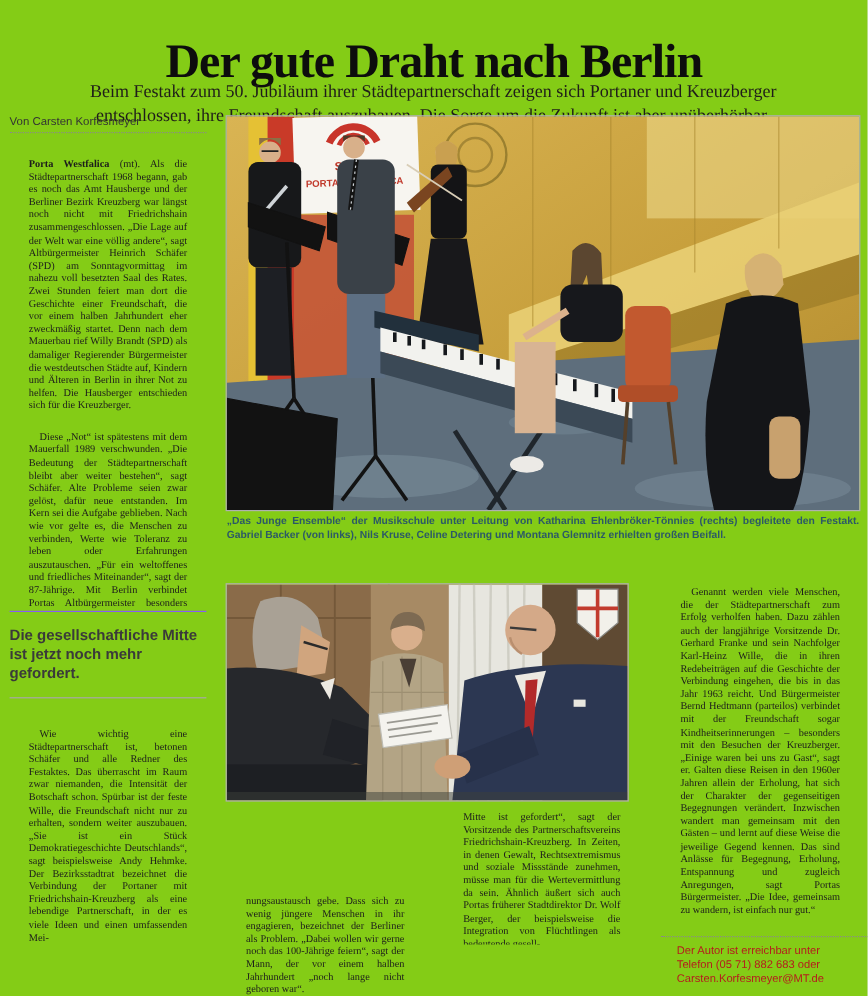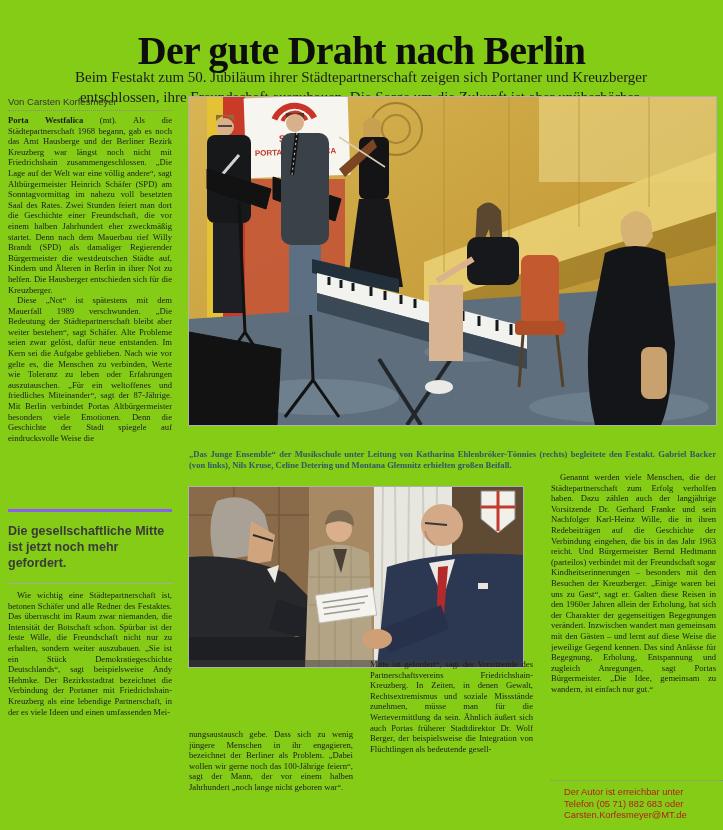--- a/index.html
+++ b/index.html
@@ -7,35 +7,35 @@
         font-family:"Liberation Serif",serif;color:#1c1c1c;}
   .abs{position:absolute;}
   .headline{top:0px;left:0;width:723px;text-align:center;font-size:40px;font-weight:700;
             letter-spacing:-0.8px;color:#0d0d0d;line-height:48px;}
   .subhead{top:52px;left:61px;width:600px;text-align:center;font-size:15px;line-height:20px;
            color:#1f1d1a;}
   .byline{top:96px;left:8px;width:164px;font-family:"Liberation Sans",sans-serif;font-size:9.5px;
           color:#333;padding-bottom:3px;border-bottom:1px dotted #8a8a8a;}
   .bodytext{font-size:8.6px;line-height:10.6px;text-align:justify;hyphens:auto;-webkit-hyphens:auto;
             overflow:hidden;}
-  .bodytext p{margin:0;}
+  .bodytext p{margin:16px;}
   .bodytext p.ind{text-indent:9px;}
   .colA{top:115px;left:8px;width:164px;height:392px;}
   .pullquote{top:509px;left:8px;width:164px;font-family:"Liberation Sans",sans-serif;
              font-weight:700;font-size:12.5px;line-height:16px;color:#3a3a3a;
-             border-top:3px solid #8b5cf6;border-bottom:1px solid #a8a8a8;padding:11px 0 12px 0;}
+             border-top:1px solid #8b5cf6;border-bottom:1px solid #a8a8a8;padding:11px 0 12px 0;}
   .colB{top:590px;left:8px;width:164px;height:240px;}
   .col2{top:729px;left:189px;width:164px;height:128px;}
   .col3{top:659px;left:370px;width:163px;height:128px;}
   .col4{top:472px;left:551px;width:165px;height:302px;}
   .photo{outline:1px solid #b0b0b0;background:#c8a43e;}
   .photo1{top:97px;left:189px;width:527px;height:328px;}
   .photo2{top:487px;left:189px;width:334px;height:180px;}
-  .caption{font-family:Liberation Serif, serif;font-weight:700;font-size:8.6px;
-           line-height:11px;color:#2c5967;text-align:justify;margin-top:20px;}
+  .caption{font-family:Liberation Sans, sans-serif;font-weight:700;font-size:8.6px;
+           line-height:11px;color:#2c5967;text-align:justify;}
   .cap1{top:429px;left:189px;width:527px;}
   .cap2{top:671px;left:189px;width:334px;position:absolute;}
   .cap2 .credit{position:absolute;right:0;bottom:0;background:#fdfdfb;padding-left:6px;}
   .authornote{top:780px;left:551px;width:165px;font-family:"Liberation Sans",sans-serif;
               font-size:9.3px;line-height:11.5px;color:#b51d1d;border-top:1px dotted #8a8a8a;
               padding:6px 0 0 13px;}
   svg{display:block;}
 </style>
 </head>
 <body>

